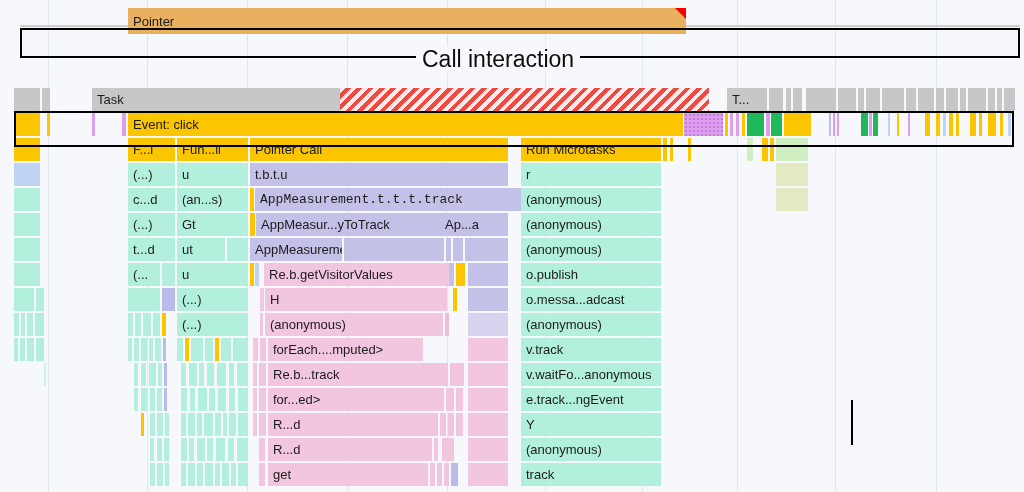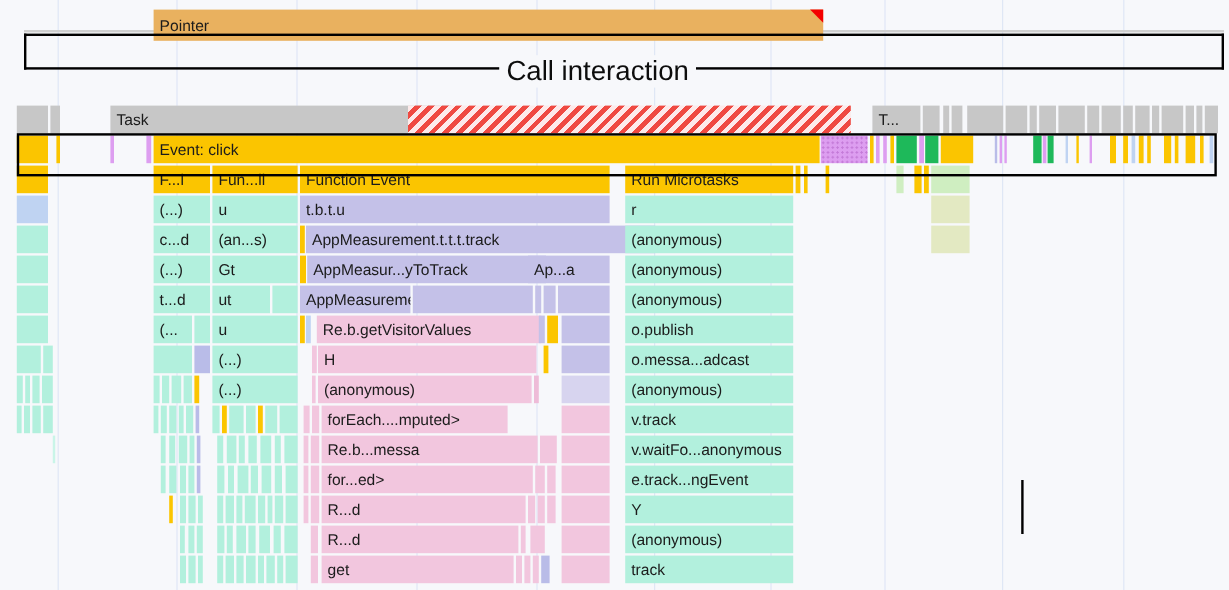--- a/index.html
+++ b/index.html
@@ -175,21 +175,21 @@
       <div class="bar c-event nolabel" style="left: 1000px; top: 113px; width: 3px; height: 23px;"></div>
       <div class="bar c-blue nolabel" style="left: 1008px; top: 113px; width: 3px; height: 23px;"></div>
       <div class="bar c-event nolabel" style="left: 14px; top: 138px; width: 26px; height: 23px;"></div>
       <div class="bar c-event" style="left: 128px; top: 138px; width: 47px; height: 23px;">
         <span>F...l</span>
       </div>
       <div class="bar c-event" style="left: 177px; top: 138px; width: 71px; height: 23px;">
         <span>Fun...ll</span>
       </div>
       <div class="bar c-event" style="left: 250px; top: 138px; width: 258px; height: 23px;">
-        <span>Function Event</span>
+        <span>Pointer Call</span>
       </div>
       <div class="bar c-event" style="left: 521px; top: 138px; width: 140px; height: 23px;">
         <span>Run Microtasks</span>
       </div>
       <div class="bar c-event nolabel" style="left: 663px; top: 138px; width: 4px; height: 23px;"></div>
       <div class="bar c-event nolabel" style="left: 670px; top: 138px; width: 3px; height: 23px;"></div>
       <div class="bar c-event nolabel" style="left: 688px; top: 138px; width: 3px; height: 23px;"></div>
       <div class="bar c-greenlt nolabel" style="left: 747px; top: 138px; width: 6px; height: 23px;"></div>
       <div class="bar c-event nolabel" style="left: 762px; top: 138px; width: 6px; height: 23px;"></div>
       <div class="bar c-event nolabel" style="left: 770px; top: 138px; width: 4px; height: 23px;"></div>
@@ -209,21 +209,21 @@
       </div>
       <div class="bar c-khaki nolabel" style="left: 776px; top: 163px; width: 32px; height: 23px;"></div>
       <div class="bar c-teal nolabel" style="left: 14px; top: 188px; width: 26px; height: 23px;"></div>
       <div class="bar c-teal" style="left: 128px; top: 188px; width: 47px; height: 23px;">
         <span>c...d</span>
       </div>
       <div class="bar c-teal" style="left: 177px; top: 188px; width: 71px; height: 23px;">
         <span>(an...s)</span>
       </div>
       <div class="bar c-event nolabel" style="left: 250px; top: 188px; width: 4px; height: 23px;"></div>
-      <div class="bar c-js" style="left: 255px; top: 188px; width: 291px; height: 23px;">
+      <div class="bar c-js" style="left: 255px; top: 188px; width: 291px; height: 23px; font-family: Liberation Mono, monospace;">
         <span>AppMeasurement.t.t.t.track</span>
       </div>
       <div class="bar c-teal" style="left: 521px; top: 188px; width: 140px; height: 23px;">
         <span>(anonymous)</span>
       </div>
       <div class="bar c-khaki nolabel" style="left: 776px; top: 188px; width: 32px; height: 23px;"></div>
       <div class="bar c-teal nolabel" style="left: 14px; top: 213px; width: 26px; height: 23px;"></div>
       <div class="bar c-teal" style="left: 128px; top: 213px; width: 47px; height: 23px;">
         <span>(...)</span>
       </div>
@@ -349,21 +349,21 @@
       <div class="bar c-teal nolabel" style="left: 181px; top: 363px; width: 5px; height: 23px;"></div>
       <div class="bar c-teal nolabel" style="left: 189px; top: 363px; width: 8px; height: 23px;"></div>
       <div class="bar c-teal nolabel" style="left: 199px; top: 363px; width: 5px; height: 23px;"></div>
       <div class="bar c-teal nolabel" style="left: 207px; top: 363px; width: 7px; height: 23px;"></div>
       <div class="bar c-teal nolabel" style="left: 217px; top: 363px; width: 9px; height: 23px;"></div>
       <div class="bar c-teal nolabel" style="left: 229px; top: 363px; width: 5px; height: 23px;"></div>
       <div class="bar c-teal nolabel" style="left: 237px; top: 363px; width: 11px; height: 23px;"></div>
       <div class="bar c-pink nolabel" style="left: 253px; top: 363px; width: 4px; height: 23px;"></div>
       <div class="bar c-pink nolabel" style="left: 259px; top: 363px; width: 7px; height: 23px;"></div>
       <div class="bar c-pink" style="left: 268px; top: 363px; width: 180px; height: 23px;">
-        <span>Re.b...messa</span>
+        <span>Re.b...track</span>
       </div>
       <div class="bar c-pink nolabel" style="left: 450px; top: 363px; width: 14px; height: 23px;"></div>
       <div class="bar c-pink nolabel" style="left: 468px; top: 363px; width: 40px; height: 23px;"></div>
       <div class="bar c-teal" style="left: 521px; top: 363px; width: 140px; height: 23px;">
         <span>v.waitFo...anonymous</span>
       </div>
       <div class="bar c-teal nolabel" style="left: 134px; top: 388px; width: 4px; height: 23px;"></div>
       <div class="bar c-teal nolabel" style="left: 141px; top: 388px; width: 6px; height: 23px;"></div>
       <div class="bar c-teal nolabel" style="left: 150px; top: 388px; width: 5px; height: 23px;"></div>
       <div class="bar c-teal nolabel" style="left: 157px; top: 388px; width: 5px; height: 23px;"></div>

